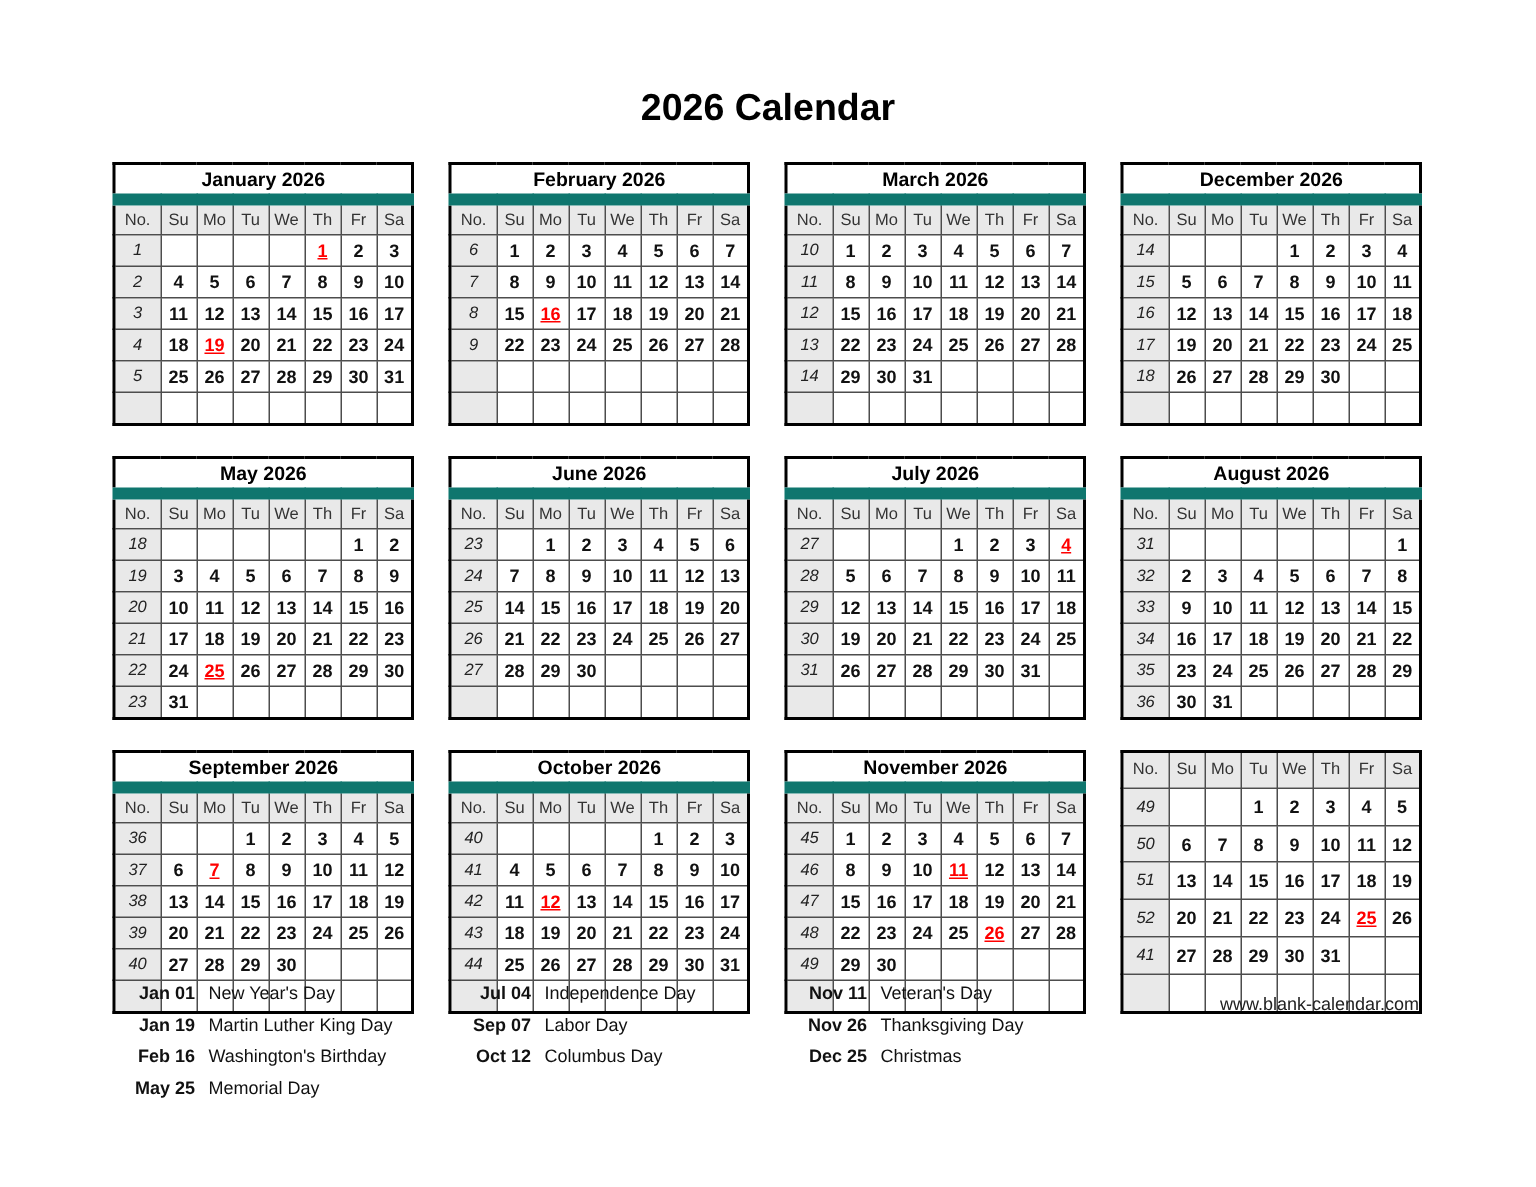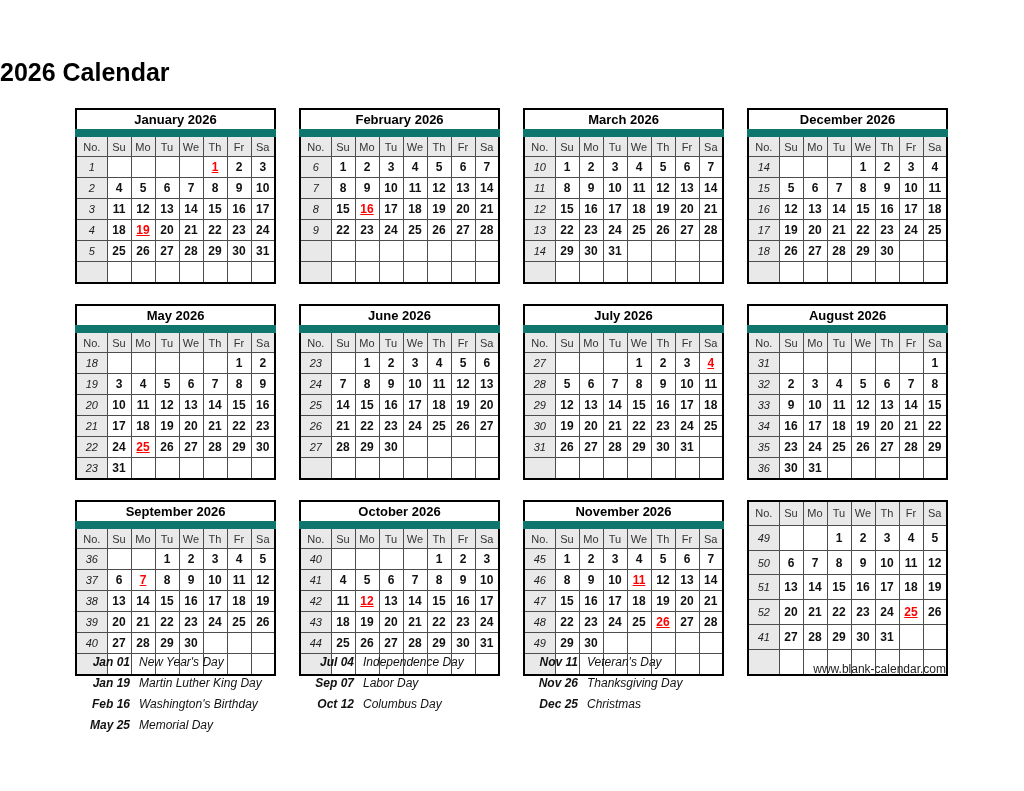--- a/index.html
+++ b/index.html
@@ -1,19 +1,19 @@
 <!DOCTYPE html>
 <html><head>
 <meta charset="utf-8">
 <style>
   html, body { margin:0; padding:0; background:#ffffff; }
   body { width:1024px; height:791px; font-family:"Liberation Sans", sans-serif; }
   .page { position:relative; width:1024px; height:791px; background:#fff; overflow:hidden; }
 
-  .title { position:absolute; top:58px; left:0; width:100%; text-align:left;
+  .title { position:absolute; top:58px; left:0; width:100%; text-align:center;
            font-size:25px; font-weight:bold; color:#000; margin:0; }
 
   .months-grid { position:absolute; left:75px; top:108px;
                  display:grid; grid-template-columns:repeat(4,199px);
                  column-gap:25px; row-gap:20px; }
 
   table.month { border-collapse:collapse; width:199px; border:2px solid #000;
                 table-layout:fixed; background:#fff; }
   table.month td { padding:0; text-align:center; vertical-align:middle; overflow:hidden; }
   .mtitle { height:19px; font-size:13px; font-weight:bold; color:#000;
@@ -21,21 +21,21 @@
   tr.dow td { height:19px; font-size:11px; color:#333; background:#e9e9e9;
               border:1px solid #4d4d4d; }
   tr.wrow td { height:20px; border:1px solid #4d4d4d; }
   td.wno { background:#e9e9e9; font-style:italic; font-size:11px; color:#222; }
   td.day { font-size:12px; font-weight:bold; color:#111; }
   td.day.red { color:#ff0000; text-decoration:underline; }
 
   .website { position:absolute; top:662px; right:78px; font-size:12px; color:#222; }
 
   .holidays { position:absolute; left:75px; top:651px; display:flex; }
-  .hcol { width:224px;font-style:italic; }
+  .hcol { width:224px; }
   .hrow { display:flex; height:21px; align-items:center; font-size:12px; color:#111; }
   .hdate { width:55px; text-align:right; font-weight:bold; white-space:nowrap; }
   .hname { margin-left:9px; white-space:nowrap; }
 </style>
 </head>
 <body>
 
 <div class="page">
   <h1 class="title">2026 Calendar</h1>
   <div class="months-grid" id="months-grid">

